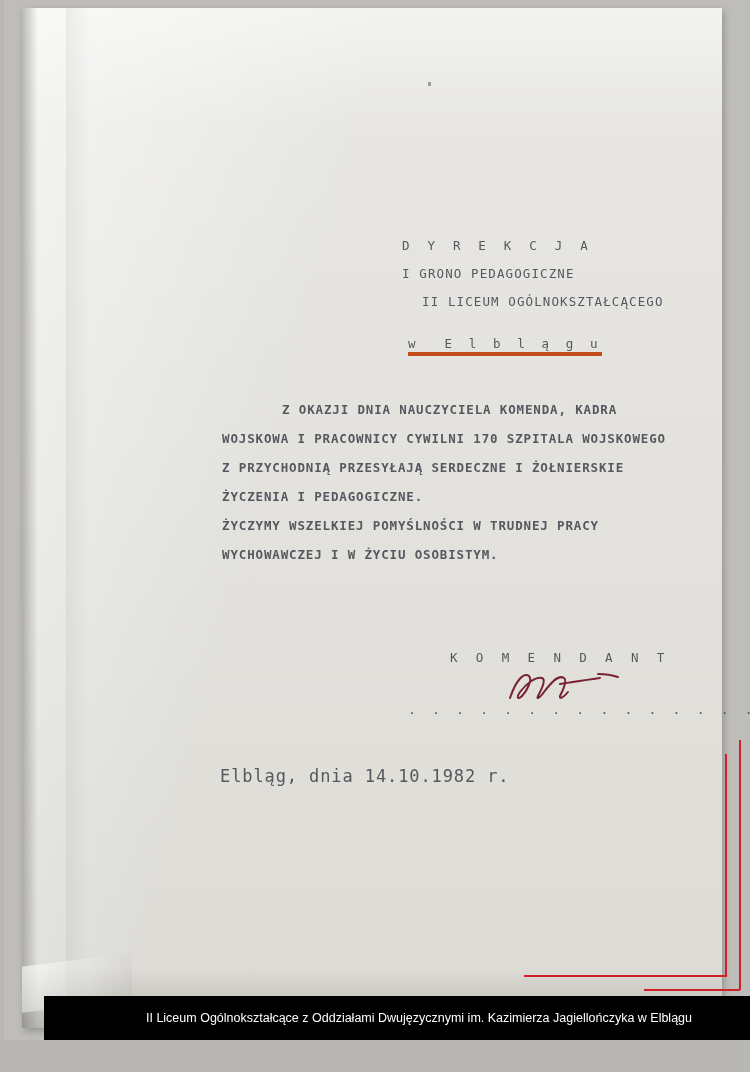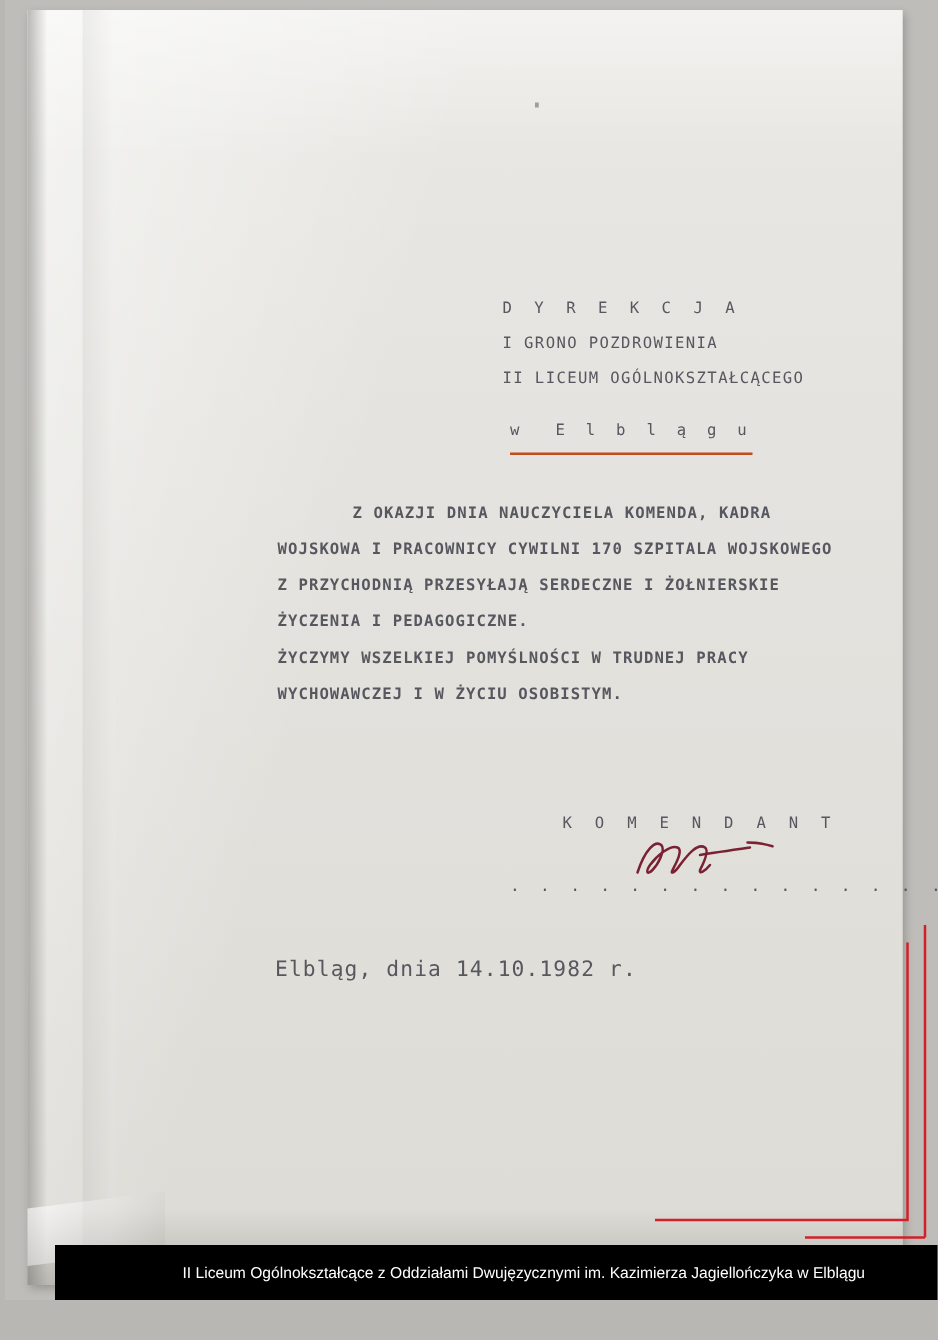--- a/index.html
+++ b/index.html
@@ -85,28 +85,28 @@
   }
 
   #header-block {
     position: absolute;
     left: 398px;
     top: 238px;
   }
   #header-block .line { margin-bottom: 13px; }
   #l-dyrekcja { letter-spacing: 5.2px; font-size: 12.5px; }
   #l-grono { letter-spacing: 1.1px; }
-  #l-liceum { letter-spacing: 1.1px; }
+  #l-liceum { letter-spacing: 1.1px; margin-left: 20px; }
   #l-city {
     margin-top: 14px;
     margin-left: 6px;
     letter-spacing: 4.6px;
-    border-bottom: 2px solid #c2410c;
+    border-bottom: 4px solid #c2410c;
     display: inline-block;
-    padding-bottom: 11px;
+    padding-bottom: 1px;
   }
 
   #body-block {
     position: absolute;
     left: 218px;
     top: 402px;
     width: 480px;
   }
   #body-block .line {
     margin-bottom: 14px;
@@ -232,21 +232,21 @@
     <div class="crease-left-edge"></div>
     <div class="crease-v"></div>
     <div class="crease-bottom"></div>
     <div class="corner-fold"></div>
   </div>
 
   <div id="speck"></div>
 
   <div id="header-block">
     <div class="tw line" id="l-dyrekcja">D Y R E K C J A</div>
-    <div class="tw line" id="l-grono">I GRONO POZDROWIENIA</div>
+    <div class="tw line" id="l-grono">I GRONO PEDAGOGICZNE</div>
     <div class="tw line" id="l-liceum">II LICEUM OGÓLNOKSZTAŁCĄCEGO</div>
     <div class="tw" id="l-city">w  E l b l ą g u</div>
   </div>
 
   <div id="body-block">
     <div class="tw line indent">Z OKAZJI DNIA NAUCZYCIELA KOMENDA, KADRA</div>
     <div class="tw line">WOJSKOWA I PRACOWNICY CYWILNI 170 SZPITALA WOJSKOWEGO</div>
     <div class="tw line">Z PRZYCHODNIĄ PRZESYŁAJĄ SERDECZNE I ŻOŁNIERSKIE</div>
     <div class="tw line">ŻYCZENIA I PEDAGOGICZNE.</div>
     <div class="tw line">ŻYCZYMY WSZELKIEJ POMYŚLNOŚCI W TRUDNEJ PRACY</div>

